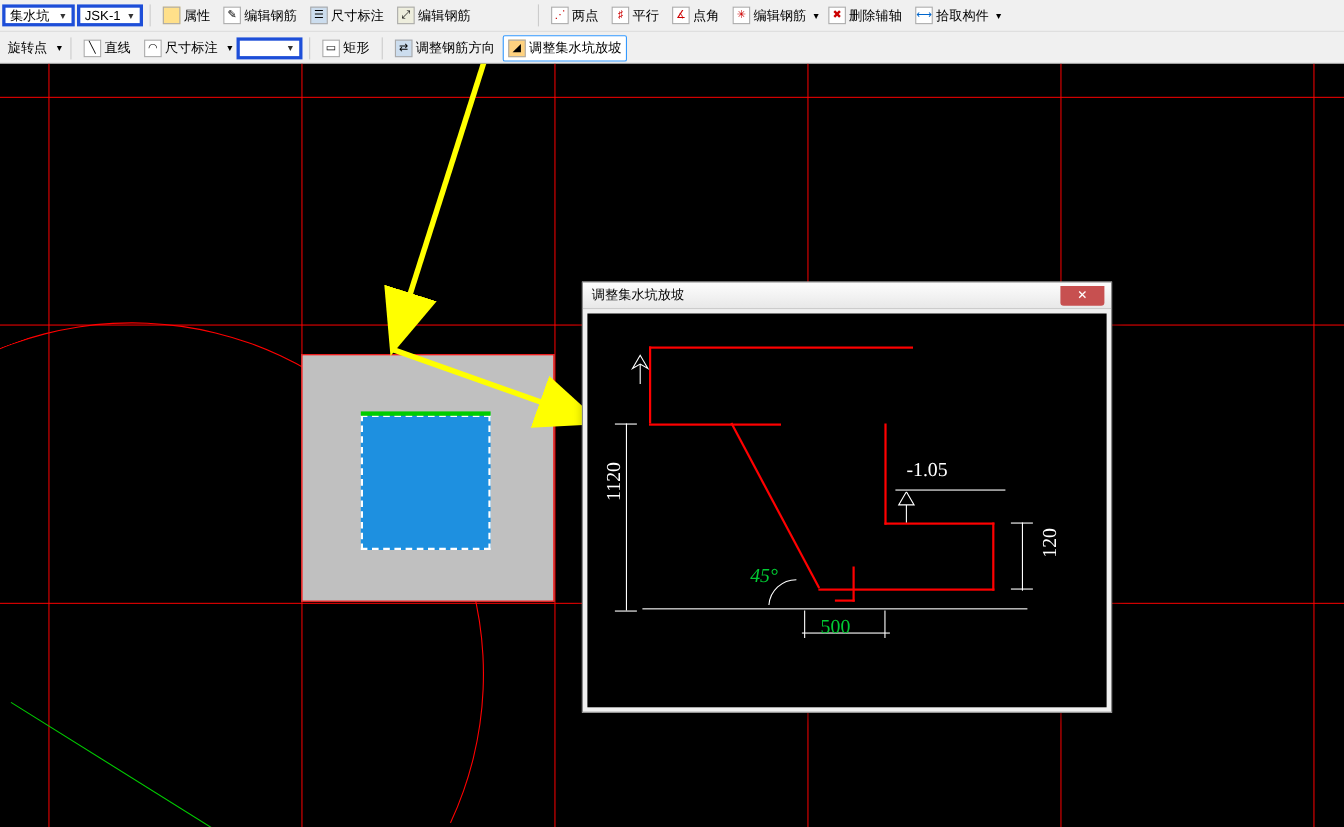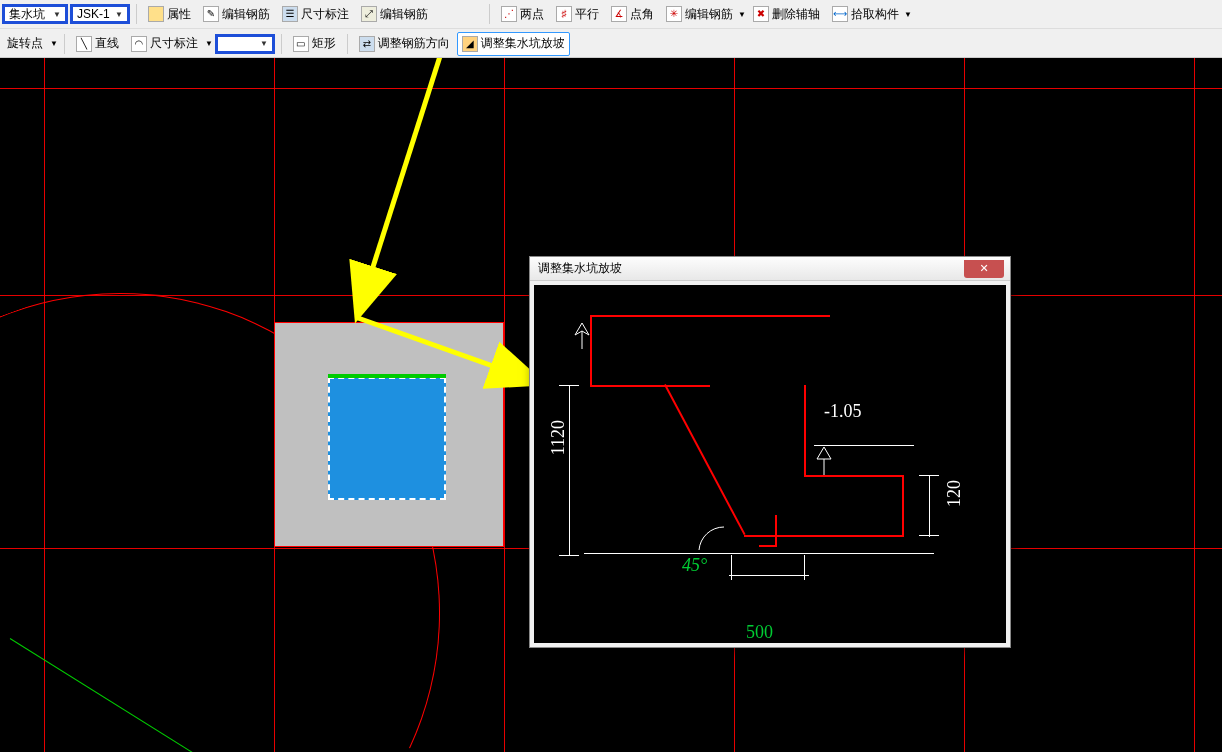--- a/index.html
+++ b/index.html
@@ -188,21 +188,21 @@
       background: #f0f0f0;
       border: 1px solid #aaa;
       border-radius: 2px;
       cursor: pointer;
       font-size: 12px;
     }
     .dlg-btn.primary { border: 1px solid #3399dd; }
     .diagram-line { position: absolute; background: #ff0000; }
     .diagram-line.white { background: #fff; }
     .dim-label { position: absolute; color: #fff; font-family: serif; font-size: 18px; }
-    .dim-label.green { color: #00cc33; margin-top: 42px; }
+    .dim-label.green { color: #00cc33; }
     .arrow-svg { position: absolute; top: 58px; left: 0; pointer-events: none; }
   </style>
 </head>
 <body>
 
 <div class="toolbar">
   <div class="toolbar-row">
     <div class="dropdown" style="width:66px">
       <span>集水坑</span>
       <span class="arrow">▼</span>
@@ -354,24 +354,24 @@
       <div class="diagram-line white" style="left:395px;top:190px;width:1px;height:62px"></div>
       <div class="diagram-line white" style="left:385px;top:190px;width:20px;height:1px"></div>
       <div class="diagram-line white" style="left:385px;top:250px;width:20px;height:1px"></div>
       <div class="diagram-line white" style="left:280px;top:160px;width:100px;height:1px"></div>
 
       <svg style="position:absolute;left:160px;top:230px" width="40" height="40">
         <path d="M5 35 A 25 25 0 0 1 30 12" stroke="#fff" fill="none" stroke-width="1"></path>
       </svg>
 
       <div class="dim-label" style="left:14px;top:135px;writing-mode:vertical-rl;transform:rotate(180deg)">1120</div>
-      <div class="dim-label green" style="left:212px;top:295px">500</div>
+      <div class="dim-label green" style="left:212px;top:274px">500</div>
       <div class="dim-label green" style="left:148px;top:228px;font-style:italic">45°</div>
       <div class="dim-label" style="left:410px;top:195px;writing-mode:vertical-rl;transform:rotate(180deg)">120</div>
-      <div class="dim-label" style="left:290px;top:116px">-1.05</div>
+      <div class="dim-label" style="left:290px;top:132px">-1.05</div>
 
       <svg style="position:absolute;left:38px;top:36px" width="20" height="30">
         <path d="M10 2 L3 14 L10 10 L17 14 Z" fill="none" stroke="#fff"></path>
         <line x1="10" y1="10" x2="10" y2="28" stroke="#fff"></line>
       </svg>
       <svg style="position:absolute;left:280px;top:162px" width="20" height="30">
         <path d="M10 0 L3 12 L17 12 Z" fill="none" stroke="#fff"></path>
         <line x1="10" y1="12" x2="10" y2="28" stroke="#fff"></line>
       </svg>
     </div>

